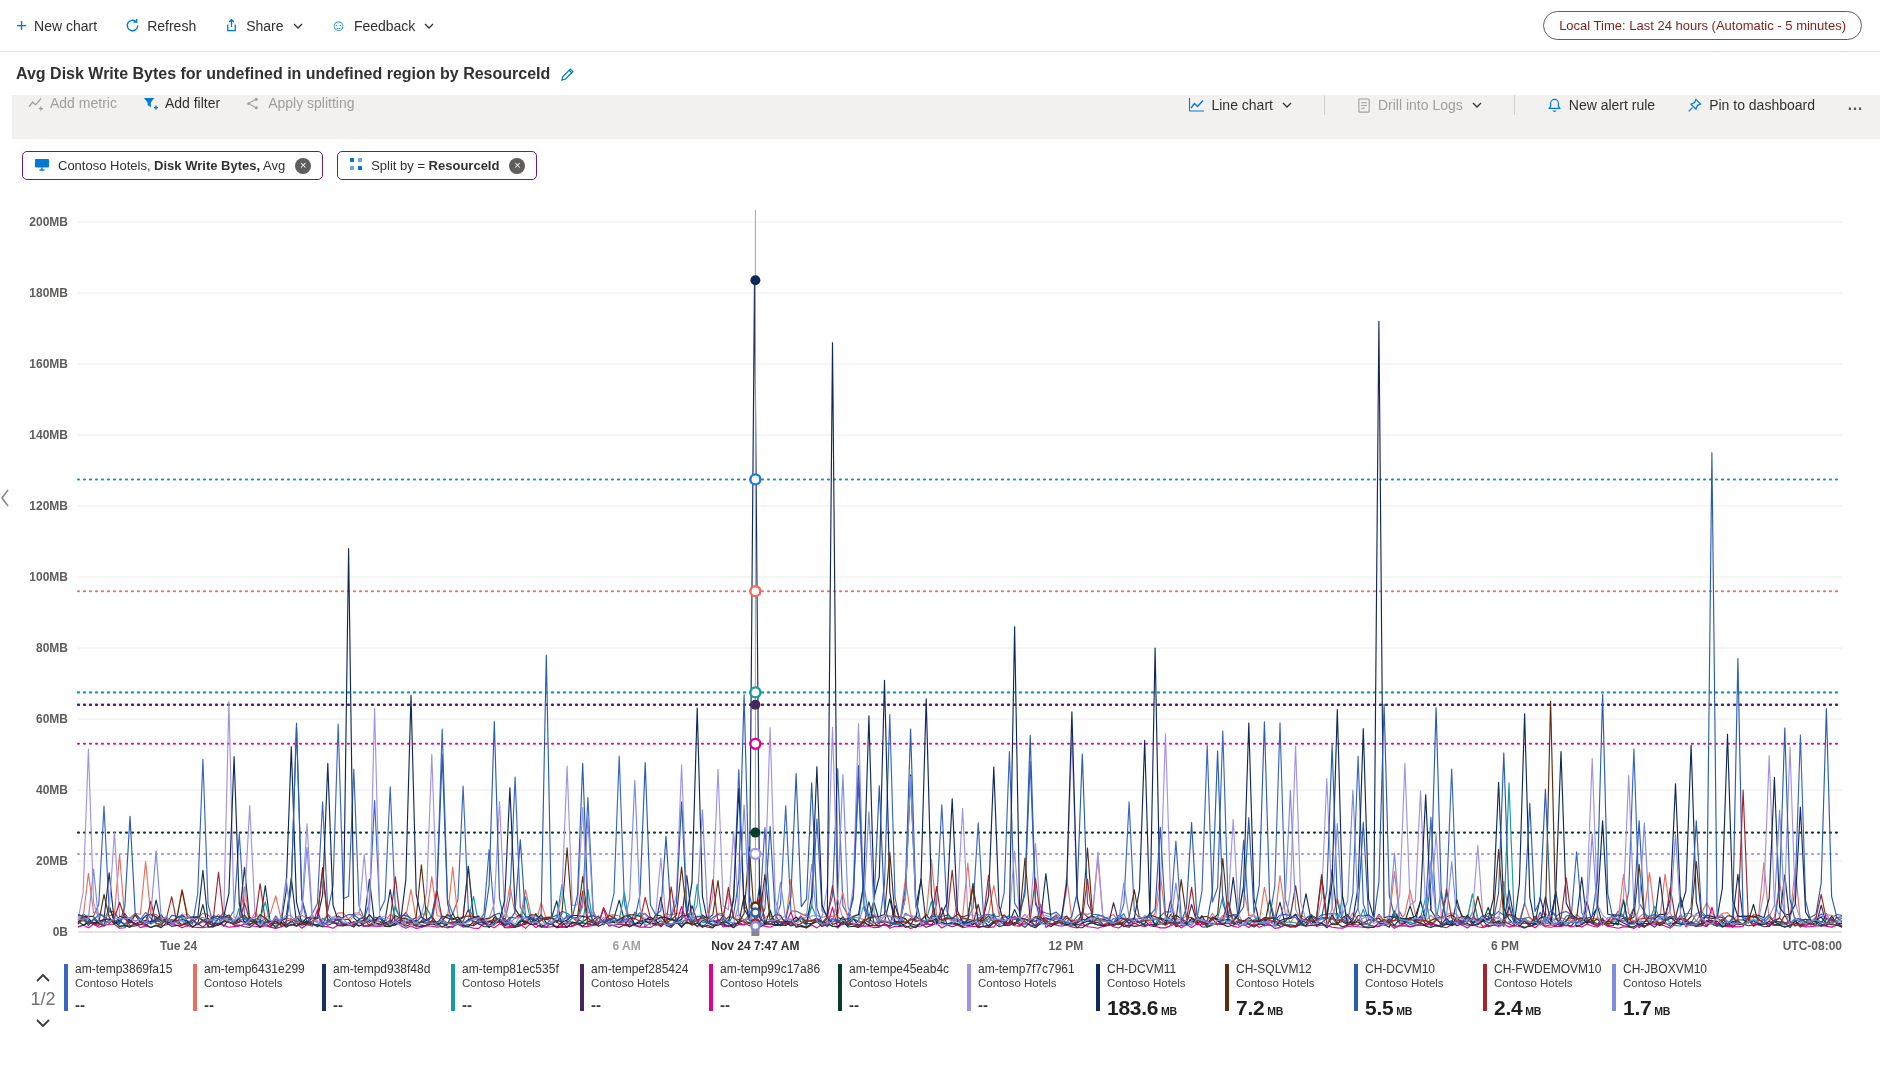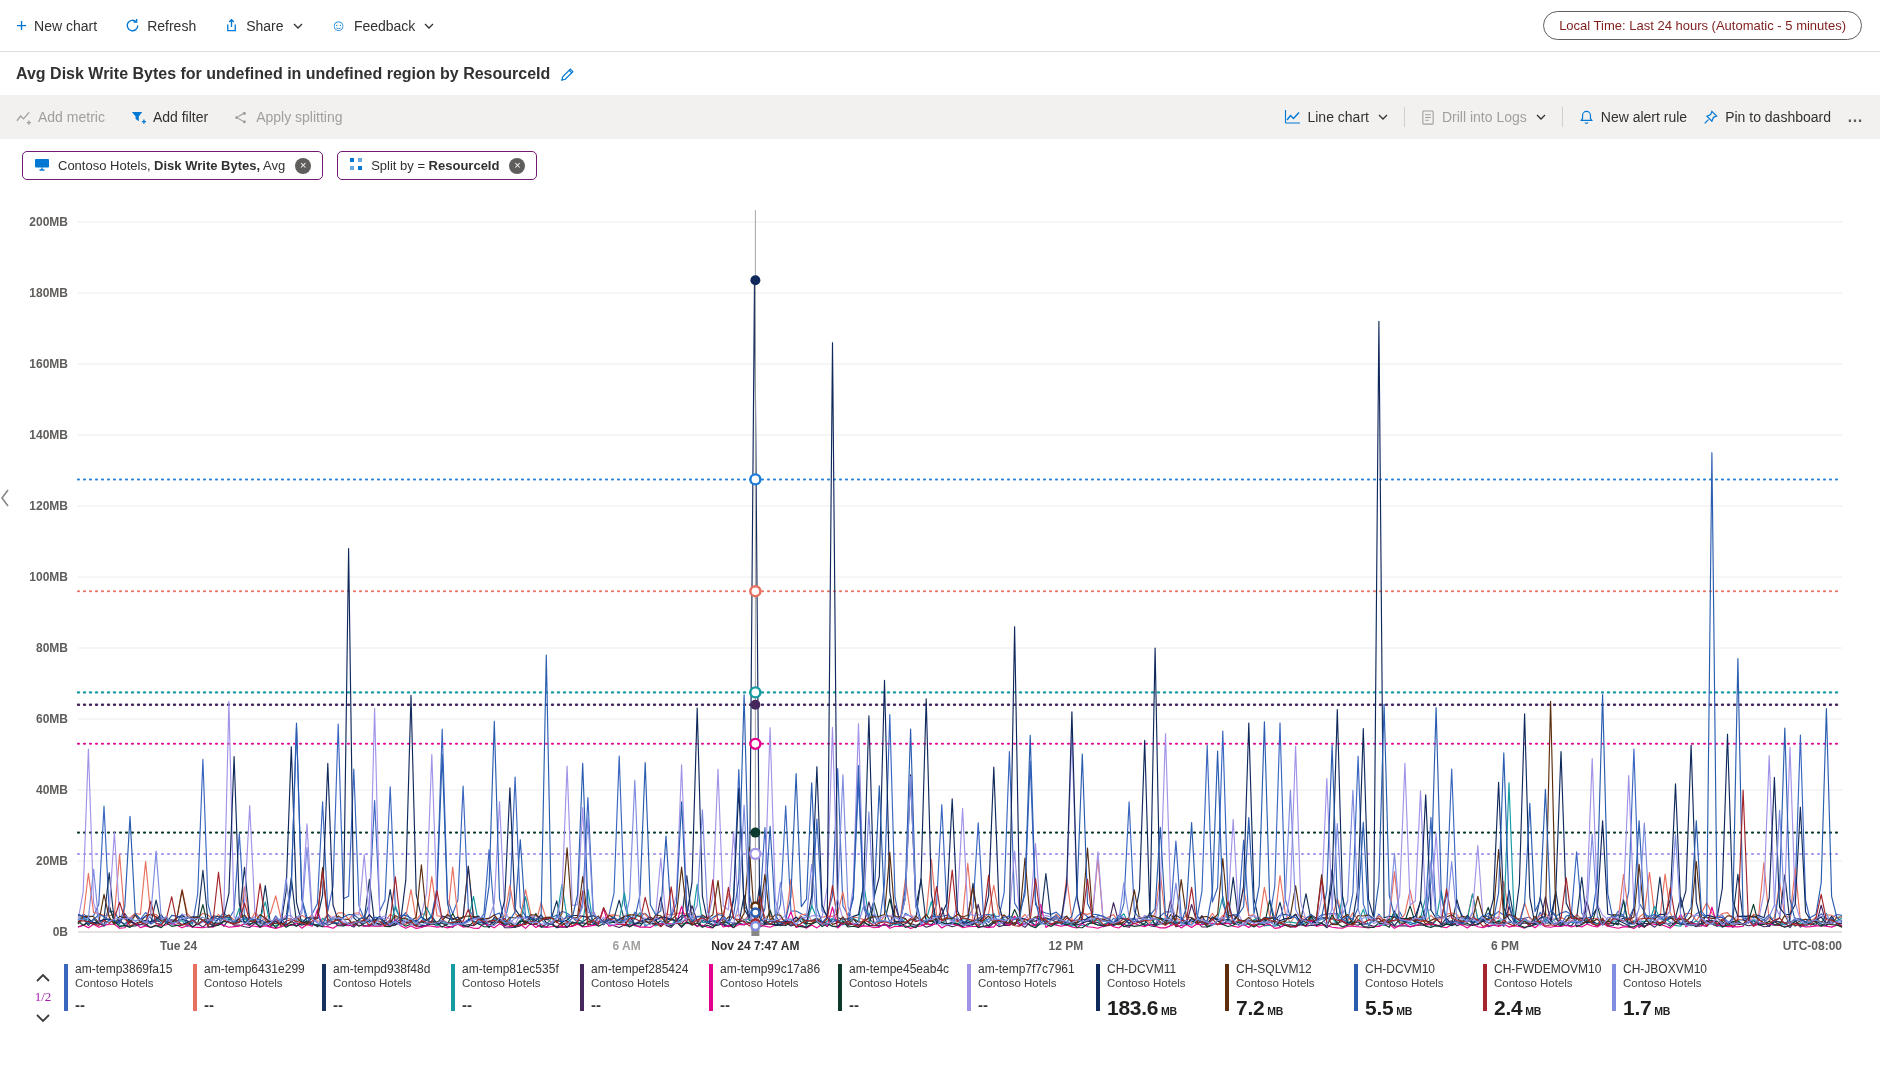--- a/index.html
+++ b/index.html
@@ -26,25 +26,25 @@
     border:1px solid #605e5c; border-radius:15px; padding:6px 15px;
     font-size:13px; color:#7f1d1d; white-space:nowrap;
   }
 
   
   .title-row { display:flex; align-items:center; gap:10px; padding:13px 0 10px 16px; }
   .title-row h1 { font-size:16px; font-weight:700; margin:0; color:#323130; }
 
   
   .chart-toolbar {
-    display:flex; align-items:center; justify-content:space-between;
-    background:#f2f1f0; height:44px; padding:0 16px; margin:2px 0 0 0;
+    display:flex; align-items:flex-start; justify-content:space-between;
+    background:#f2f1f0; height:44px; padding:0 16px; margin:2px 0 0 12px;
   }
   .ct-left { display:flex; align-items:center; gap:26px; }
-  .ct-right { display:flex; align-items:center; gap:16px; }
+  .ct-right { display:flex; align-items:center; gap:32px; }
   .ct-item { display:flex; align-items:center; gap:7px; font-size:14px; color:#323130; }
   .ct-item.disabled { color:#a19f9d; }
   .ct-item.disabled .icon-blue { color:#a19f9d; }
   .divider { width:1px; height:20px; background:#d2d0ce; }
   .more-glyph { font-size:16px; font-weight:700; color:#605e5c; letter-spacing:1px; }
 
   
   .pills-row { display:flex; gap:14px; padding:12px 0 8px 22px; }
   .pill {
     display:inline-flex; align-items:center; gap:8px;
@@ -59,21 +59,21 @@
   }
 
   
   .chart-wrap { position:relative;font-weight:bold; }
   .collapse-chevron { position:absolute; left:0px; top:300px; color:#8a8886; }
   #chart-svg { display:block; font-family:inherit; }
 
   
   .legend-row { display:flex; align-items:flex-start; padding:4px 0 0 22px; }
   .pager { display:flex; flex-direction:column; align-items:center; gap:3px; width:42px; margin-top:6px; }
-  .pager-label { font-size:13px; color:#a21caf;font-family:Liberation Serif, serif; }
+  .pager-label { font-size:18px; color:#737373; }
   .legend-items { display:flex; flex:1; }
   .legend-item { display:flex; gap:7px; width:129px; }
   .lbar { width:4px; height:47px; margin-top:2px; flex:none; }
   .ltxt { min-width:0; }
   .lname { font-size:12px; color:#323130; white-space:nowrap; overflow:hidden; }
   .lcompany { font-size:11.5px; color:#484644; margin-top:1px; }
   .lval { margin-top:7px; font-size:21px; font-weight:700; color:#201f1e; letter-spacing:-0.3px; }
   .lval.dash { font-size:15px; color:#3b3a39; letter-spacing:0; }
   .lunit { font-size:10.5px; margin-left:3px; font-weight:700; }
 </style>

